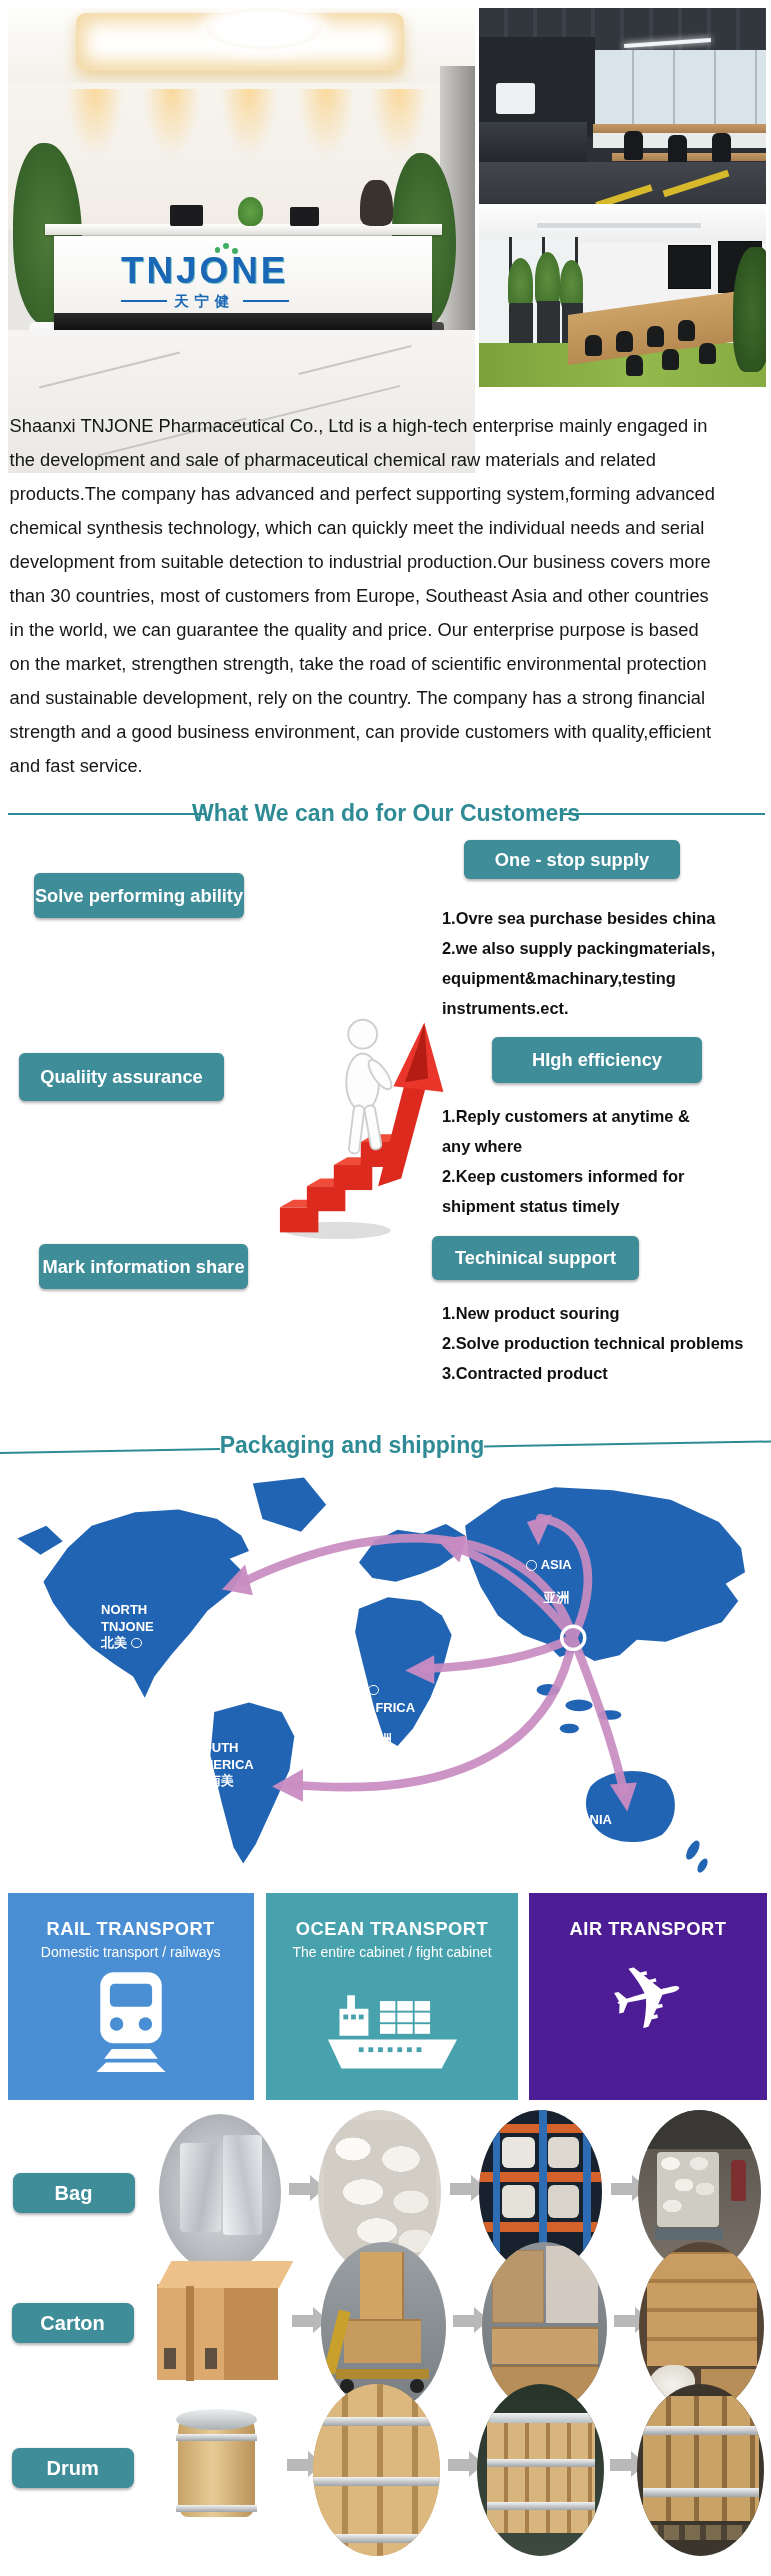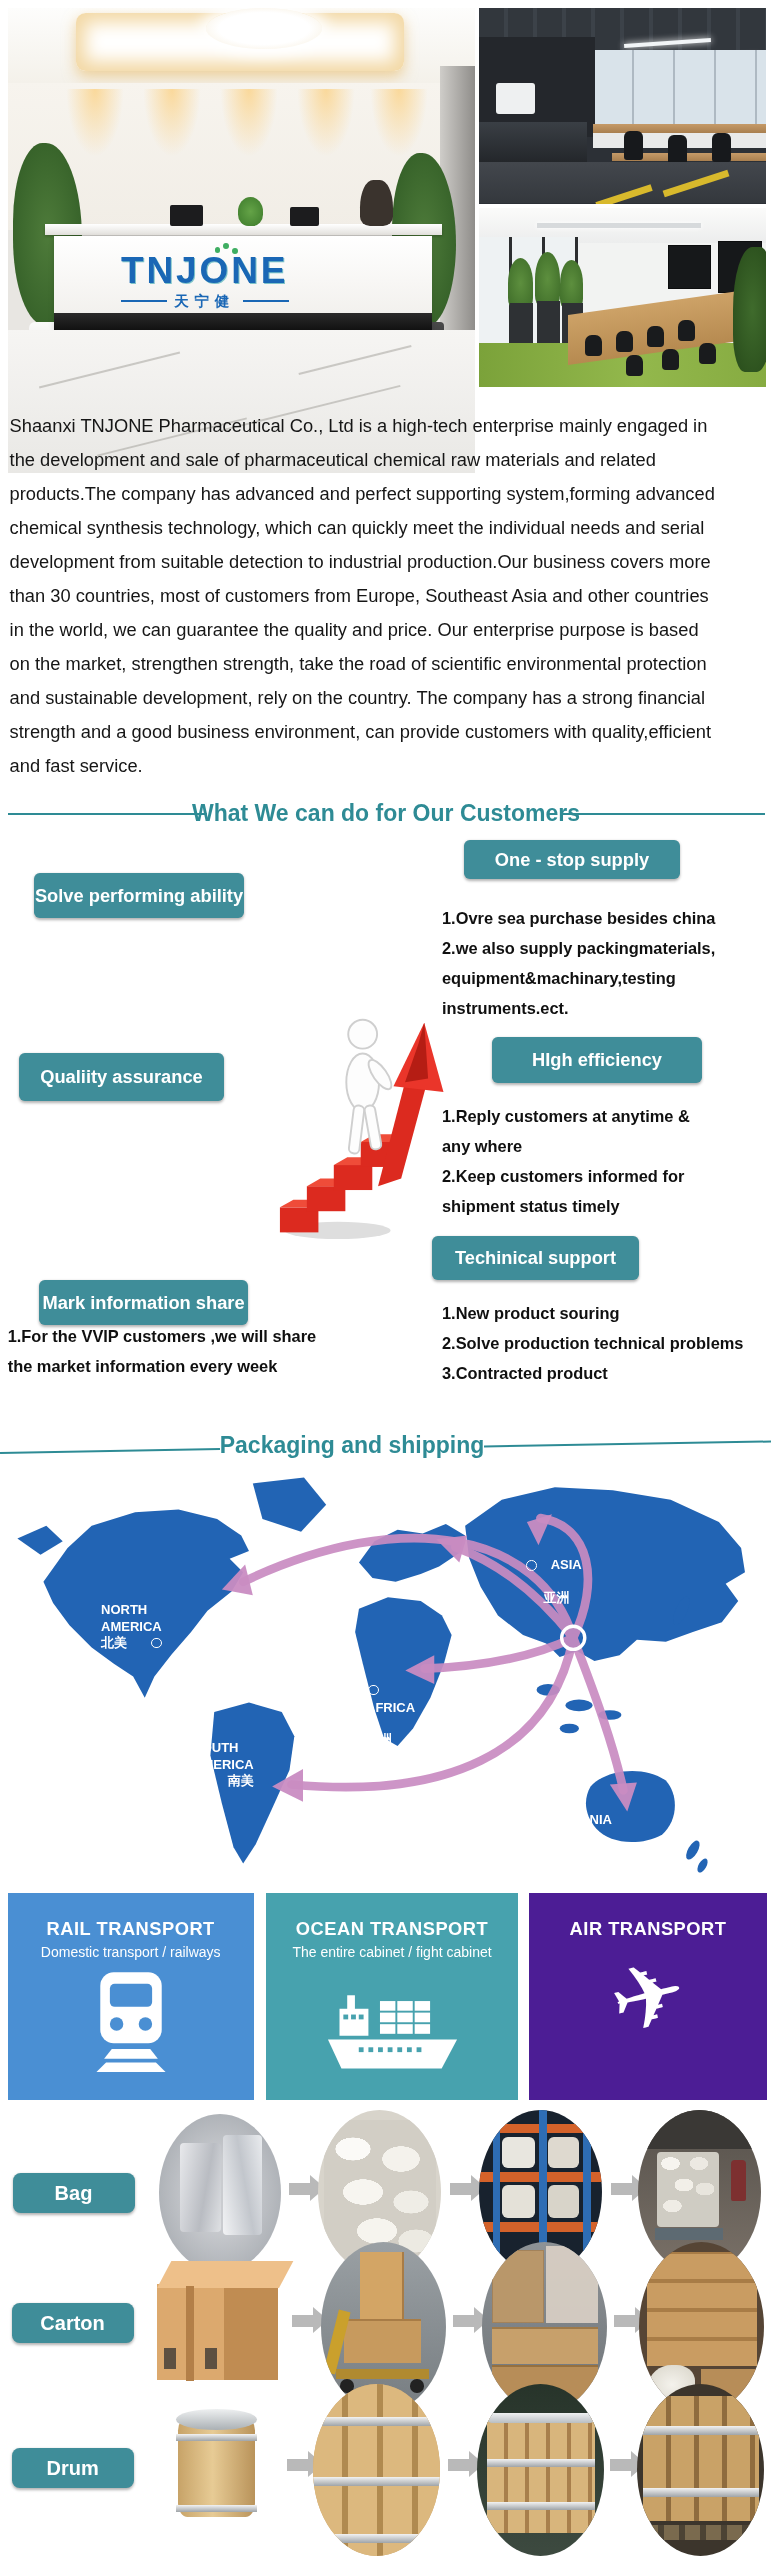--- a/index.html
+++ b/index.html
@@ -92,21 +92,21 @@
 
   
   .chip{position:absolute;background:#3f8d99;color:#fff;font-weight:bold;font-size:18.3px;
      display:flex;align-items:center;justify-content:center;border-radius:5.8px;
      box-shadow:0 1.9px 2.9px rgba(0,0,0,.3);}
   .feat-text{position:absolute;font-size:16.4px;font-weight:bold;line-height:30px;white-space:pre-line;color:#101010;}
 
   
   .map-label{position:absolute;color:#fff;font-weight:bold;font-size:13px;line-height:1.25;
      white-space:pre-line;}
-  .map-row{display:flex;align-items:center;gap:14px;justify-content:space-between;}
+  .map-row{display:flex;align-items:center;gap:4px;}
   .ring{display:inline-block;width:8.7px;height:8.7px;border:1.9px solid #fff;border-radius:50%;}
 
   
   .tcard{position:absolute;top:1893px;height:207px;color:#fff;text-align:center;}
   .card-rail{background:#4a8fd3;}
   .card-ocean{background:#47a2ae;}
   .card-air{background:#4c1d95;}
   .tcard .t-title{font-size:18.3px;font-weight:bold;margin-top:25px;letter-spacing:0.5px;}
   .tcard .t-sub{font-size:14px;margin-top:3.9px;}
   .t-icon{position:absolute;left:0;width:100%;display:flex;justify-content:center;}
@@ -241,23 +241,21 @@
 instruments.ect.</div>
 
   <div class="chip" style="left:19px;top:1053px;width:205px;height:48px;">Qualiity assurance</div>
 
   <div class="chip" style="left:492px;top:1037px;width:210px;height:46px;">HIgh efficiency</div>
   <div class="feat-text" style="left:442px;top:1101px;width:299px;">1.Reply customers at anytime &amp;
 any where
 2.Keep customers informed for
 shipment status timely</div>
 
-  <div class="chip" style="left:39px;top:1244px;width:209px;height:45px;margin-top:36px;">Mark information share</div>
-  <div class="feat-text" style="left:7.7px;top:1321px;width:357px;">1.For the VVIP customers ,we will share
-the market information every week</div>
+  <div class="chip" style="left:39px;top:1244px;width:209px;height:45px;">Mark information share</div>
 
   <div class="chip" style="left:432px;top:1236px;width:207px;height:44px;">Techinical support</div>
   <div class="feat-text" style="left:442px;top:1298px;width:328px;">1.New product souring
 2.Solve production technical problems
 3.Contracted product</div>
 
   <svg class="abs" style="left:278px;top:986px;" width="178" height="258" viewBox="0 0 185 268">
     <ellipse cx="62" cy="254" rx="55" ry="9" fill="#dedede"></ellipse>
     <g fill="#dc2a1f">
       <rect x="2" y="230" width="40" height="26"></rect>
@@ -319,21 +317,21 @@
       <polygon points="546,58 572,50 558,82"></polygon>
       <polygon points="450,196 420,212 450,226"></polygon>
       <polygon points="314,314 282,332 314,348"></polygon>
       <polygon points="632,330 660,328 650,358"></polygon>
     </g>
     <circle cx="594" cy="178" r="12" fill="none" stroke="#ffffff" stroke-width="3.5"></circle>
   </svg>
 
   <div class="map-label" style="left:101px;top:1586px;">
     <span>NORTH
-AMERICA</span>
+TNJONE</span>
     <div class="map-row"><span>北美</span><span class="ring"></span></div>
   </div>
   <div class="map-label" style="left:336px;top:1566px;">
     <div class="map-row"><span class="ring"></span>
       <span>EUROPE</span>
       <span>欧洲</span></div>
   </div>
   <div class="map-label" style="left:526px;top:1541px;">
     <div class="map-row"><span class="ring"></span>
       <span>ASIA</span></div>

